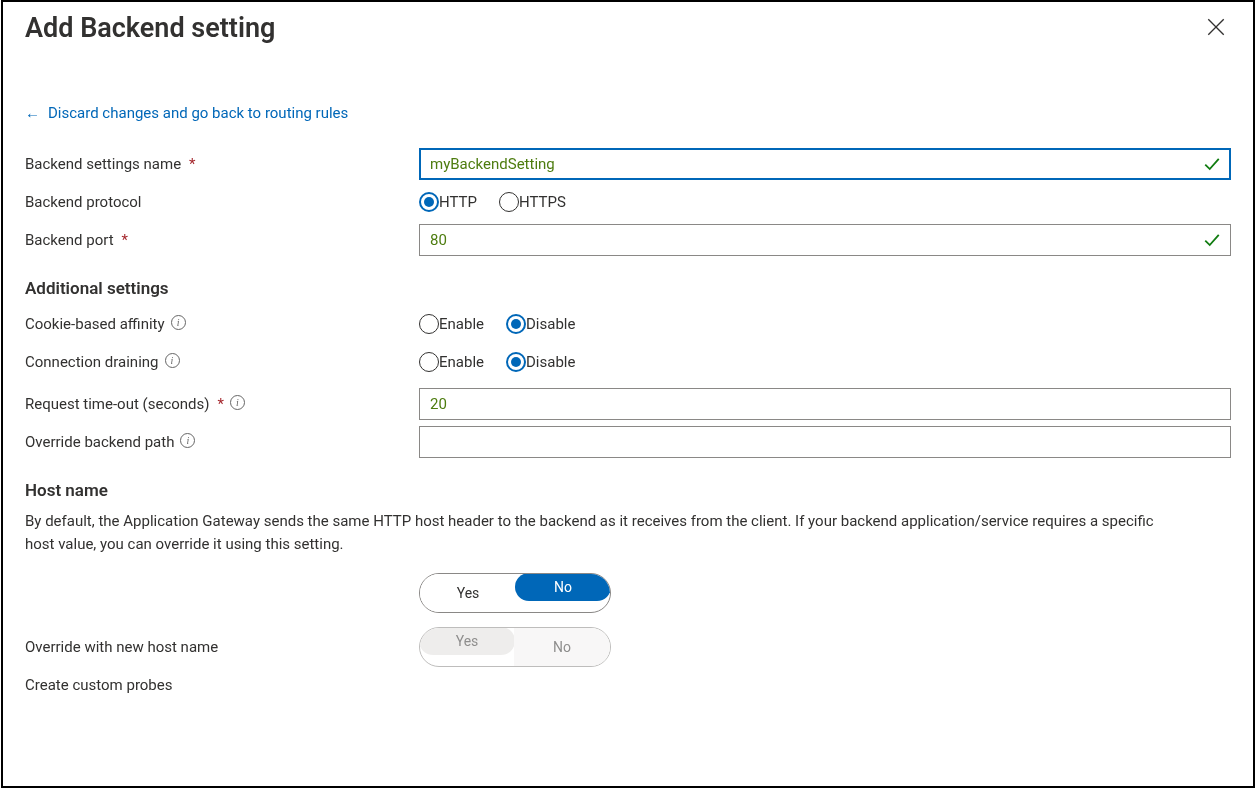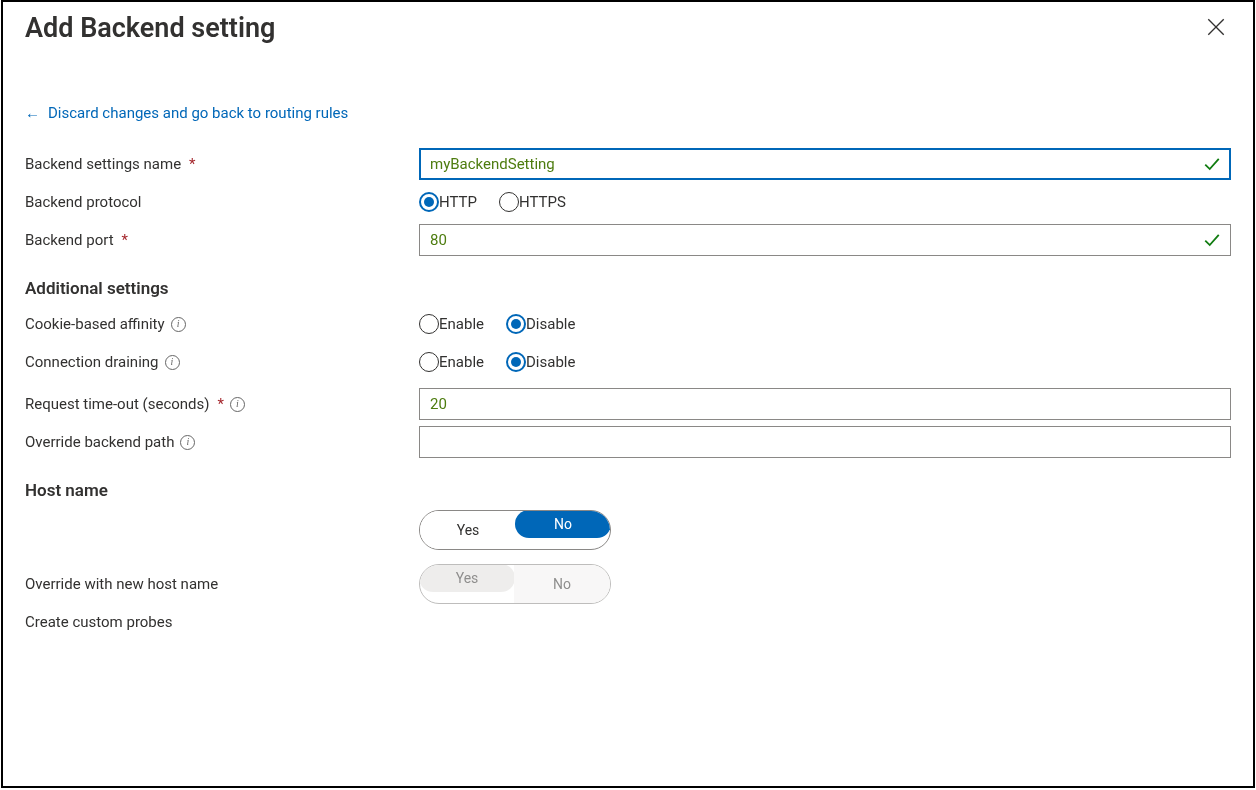--- a/index.html
+++ b/index.html
@@ -51,21 +51,20 @@
     display: flex;
     align-items: center;
     margin-bottom: 6px;
     min-height: 32px;
   }
   .label-col {
     width: 394px;
     flex: 0 0 394px;
     font-size: 15px;
     display: flex;
-    align-items: center;
     gap: 6px;
   }
   .req { color: #a4262c; margin-left: 2px; }
   .info-icon {
     display: inline-flex;
     align-items: center;
     justify-content: center;
     width: 15px; height: 15px;
     border: 1px solid #666;
     border-radius: 50%;
@@ -305,20 +304,21 @@
       <span>Override backend path</span>
       <span class="info-icon">i</span>
     </div>
     <div class="input-col">
       <input class="text-input" type="text" value="" style="">
     </div>
   </div>
 
   
   <div class="section-heading">Host name</div>
+  <div class="help-text">By default, the Application Gateway sends the same HTTP host header to the backend as it receives from the client. If your backend application/service requires a specific host value, you can override it using this setting.</div>
 
   <div class="form-row" style="margin-bottom:14px">
     <div class="label-col"></div>
     <div class="input-col">
       <div class="pill-toggle">
         <div class="pill-half">Yes</div>
         <div class="pill-half active">No</div>
       </div>
     </div>
   </div>

